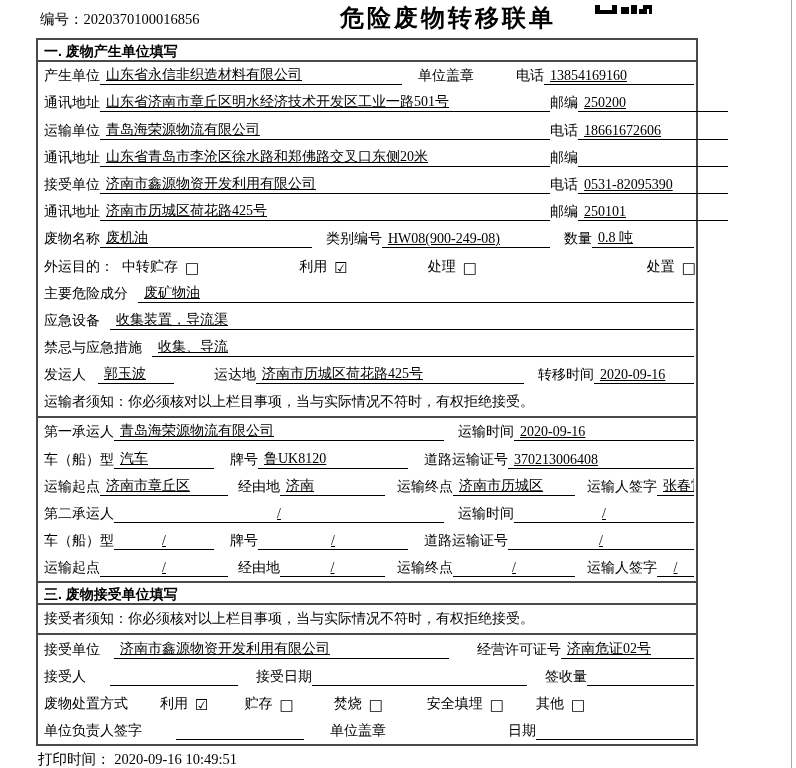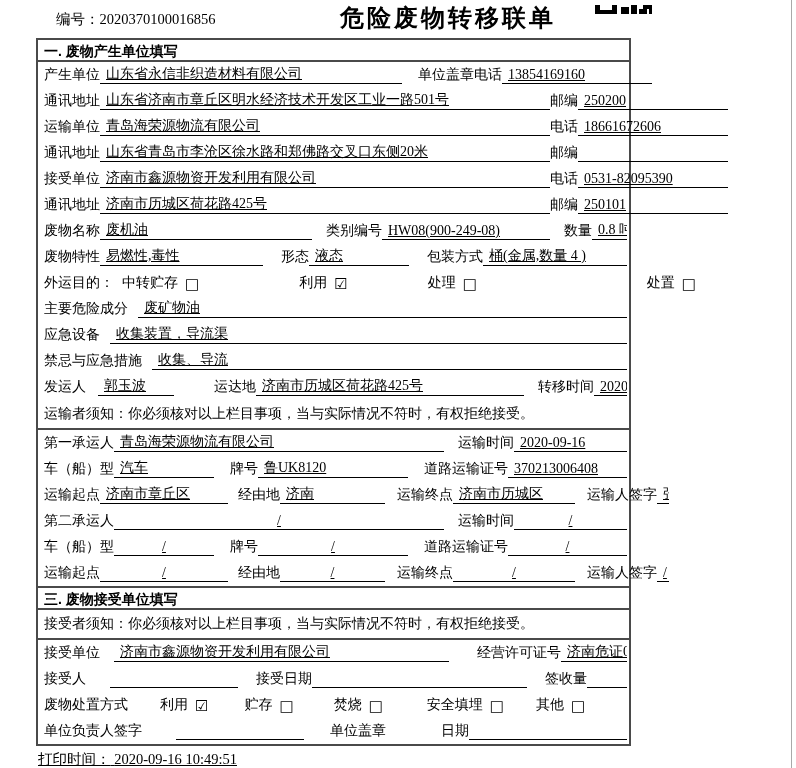--- a/index.html
+++ b/index.html
@@ -1,31 +1,31 @@
 <!DOCTYPE html>
 <html><head>
 <meta charset="utf-8">
 <style>
   html,body{margin:0;padding:0;}
   body{
     width:796px;height:768px;position:relative;background:#ffffff;
     font-family:"Liberation Serif","DejaVu Serif",serif;color:#000;overflow:hidden;
   }
   .hdr-area{position:absolute;top:0;left:0;width:796px;height:38px;}
-  .doc-no{position:absolute;top:10px;left:56px;font-size:14.5px;white-space:nowrap;}
+  .doc-no{position:absolute;top:10px;left:40px;font-size:14.5px;white-space:nowrap;}
   .doc-title{
     position:absolute;top:2px;left:90px;width:716px;text-align:center;
     font-family:"Liberation Sans","DejaVu Sans",sans-serif;
     font-size:24px;font-weight:bold;letter-spacing:3px;white-space:nowrap;
   }
   .qr-frag{position:absolute;top:0;left:595px;width:57px;height:9px;}
   .page-edge{position:absolute;top:0;left:791px;width:1px;height:768px;background:#a9a9a9;}
 
   .form-table{
-    position:absolute;top:38px;left:36px;width:595px;height:708px;
+    position:absolute;top:38px;left:36px;width:662px;height:708px;
     border:2px solid #4a4a4a;box-sizing:border-box;
     display:flex;flex-direction:column;background:#fff;
   }
   .sec-hdr{
     flex:none;height:22px;box-sizing:border-box;
     font-family:"Liberation Sans","DejaVu Sans",sans-serif;
     font-weight:bold;font-size:14px;padding:3px 6px 0 6px;
     border-bottom:2px solid #4a4a4a;white-space:nowrap;
   }
   .sec-hdr.mid{height:24px;border-top:2px solid #4a4a4a;}
@@ -44,21 +44,21 @@
     padding:0 6px;white-space:nowrap;min-height:17px;overflow:hidden;text-decoration:underline;
   }
   .val.grow{flex:1 1 auto;}
   .val.ctr{text-align:center;}
   .ml-auto{margin-left:auto;}
   .opt{flex:none;display:flex;align-items:flex-end;justify-content:flex-end;}
   .box{
     font-family:"DejaVu Sans","Liberation Sans",sans-serif;
     font-size:15px;line-height:1;margin-left:7px;
   }
-  .footer-line{position:absolute;top:750px;left:38px;font-size:14.5px;white-space:nowrap;text-decoration:underline;}
+  .footer-line{position:absolute;top:750px;left:38px;font-size:14.5px;white-space:nowrap;}
 </style>
 </head>
 <body>
 
 <div class="hdr-area">
   <div class="doc-no"><span>编号：</span><span>2020370100016856</span></div>
   <div class="doc-title">危险废物转移联单</div>
   <div class="qr-frag">
     <svg width="57" height="9" viewBox="0 0 57 9" xmlns="http://www.w3.org/2000/svg">
       <rect x="0" y="0" width="5" height="9" fill="#000"></rect>
@@ -122,28 +122,20 @@
 
   <div class="row">
     <span class="lbl">废物名称</span>
     <span class="val" style="width:212px">废机油</span>
     <span class="lbl" style="margin-left:14px">类别编号</span>
     <span class="val" style="width:168px">HW08(900-249-08)</span>
     <span class="lbl" style="margin-left:14px">数量</span>
     <span class="val grow">0.8 吨</span>
   </div>
 
-  <div class="row">
-    <span class="lbl">废物特性</span>
-    <span class="val" style="width:163px">易燃性,毒性</span>
-    <span class="lbl" style="margin-left:18px">形态</span>
-    <span class="val" style="width:100px">液态</span>
-    <span class="lbl" style="margin-left:18px">包装方式</span>
-    <span class="val grow">桶(金属,数量 4 )</span>
-  </div>
 
   <div class="row">
     <span class="lbl">外运目的：</span>
     <span class="opt" style="margin-left:8px">
       <span class="lbl">中转贮存</span>
       <span class="box">□</span>
     </span>
     <span class="opt" style="margin-left:100px">
       <span class="lbl">利用</span>
       <span class="box">☑</span>

